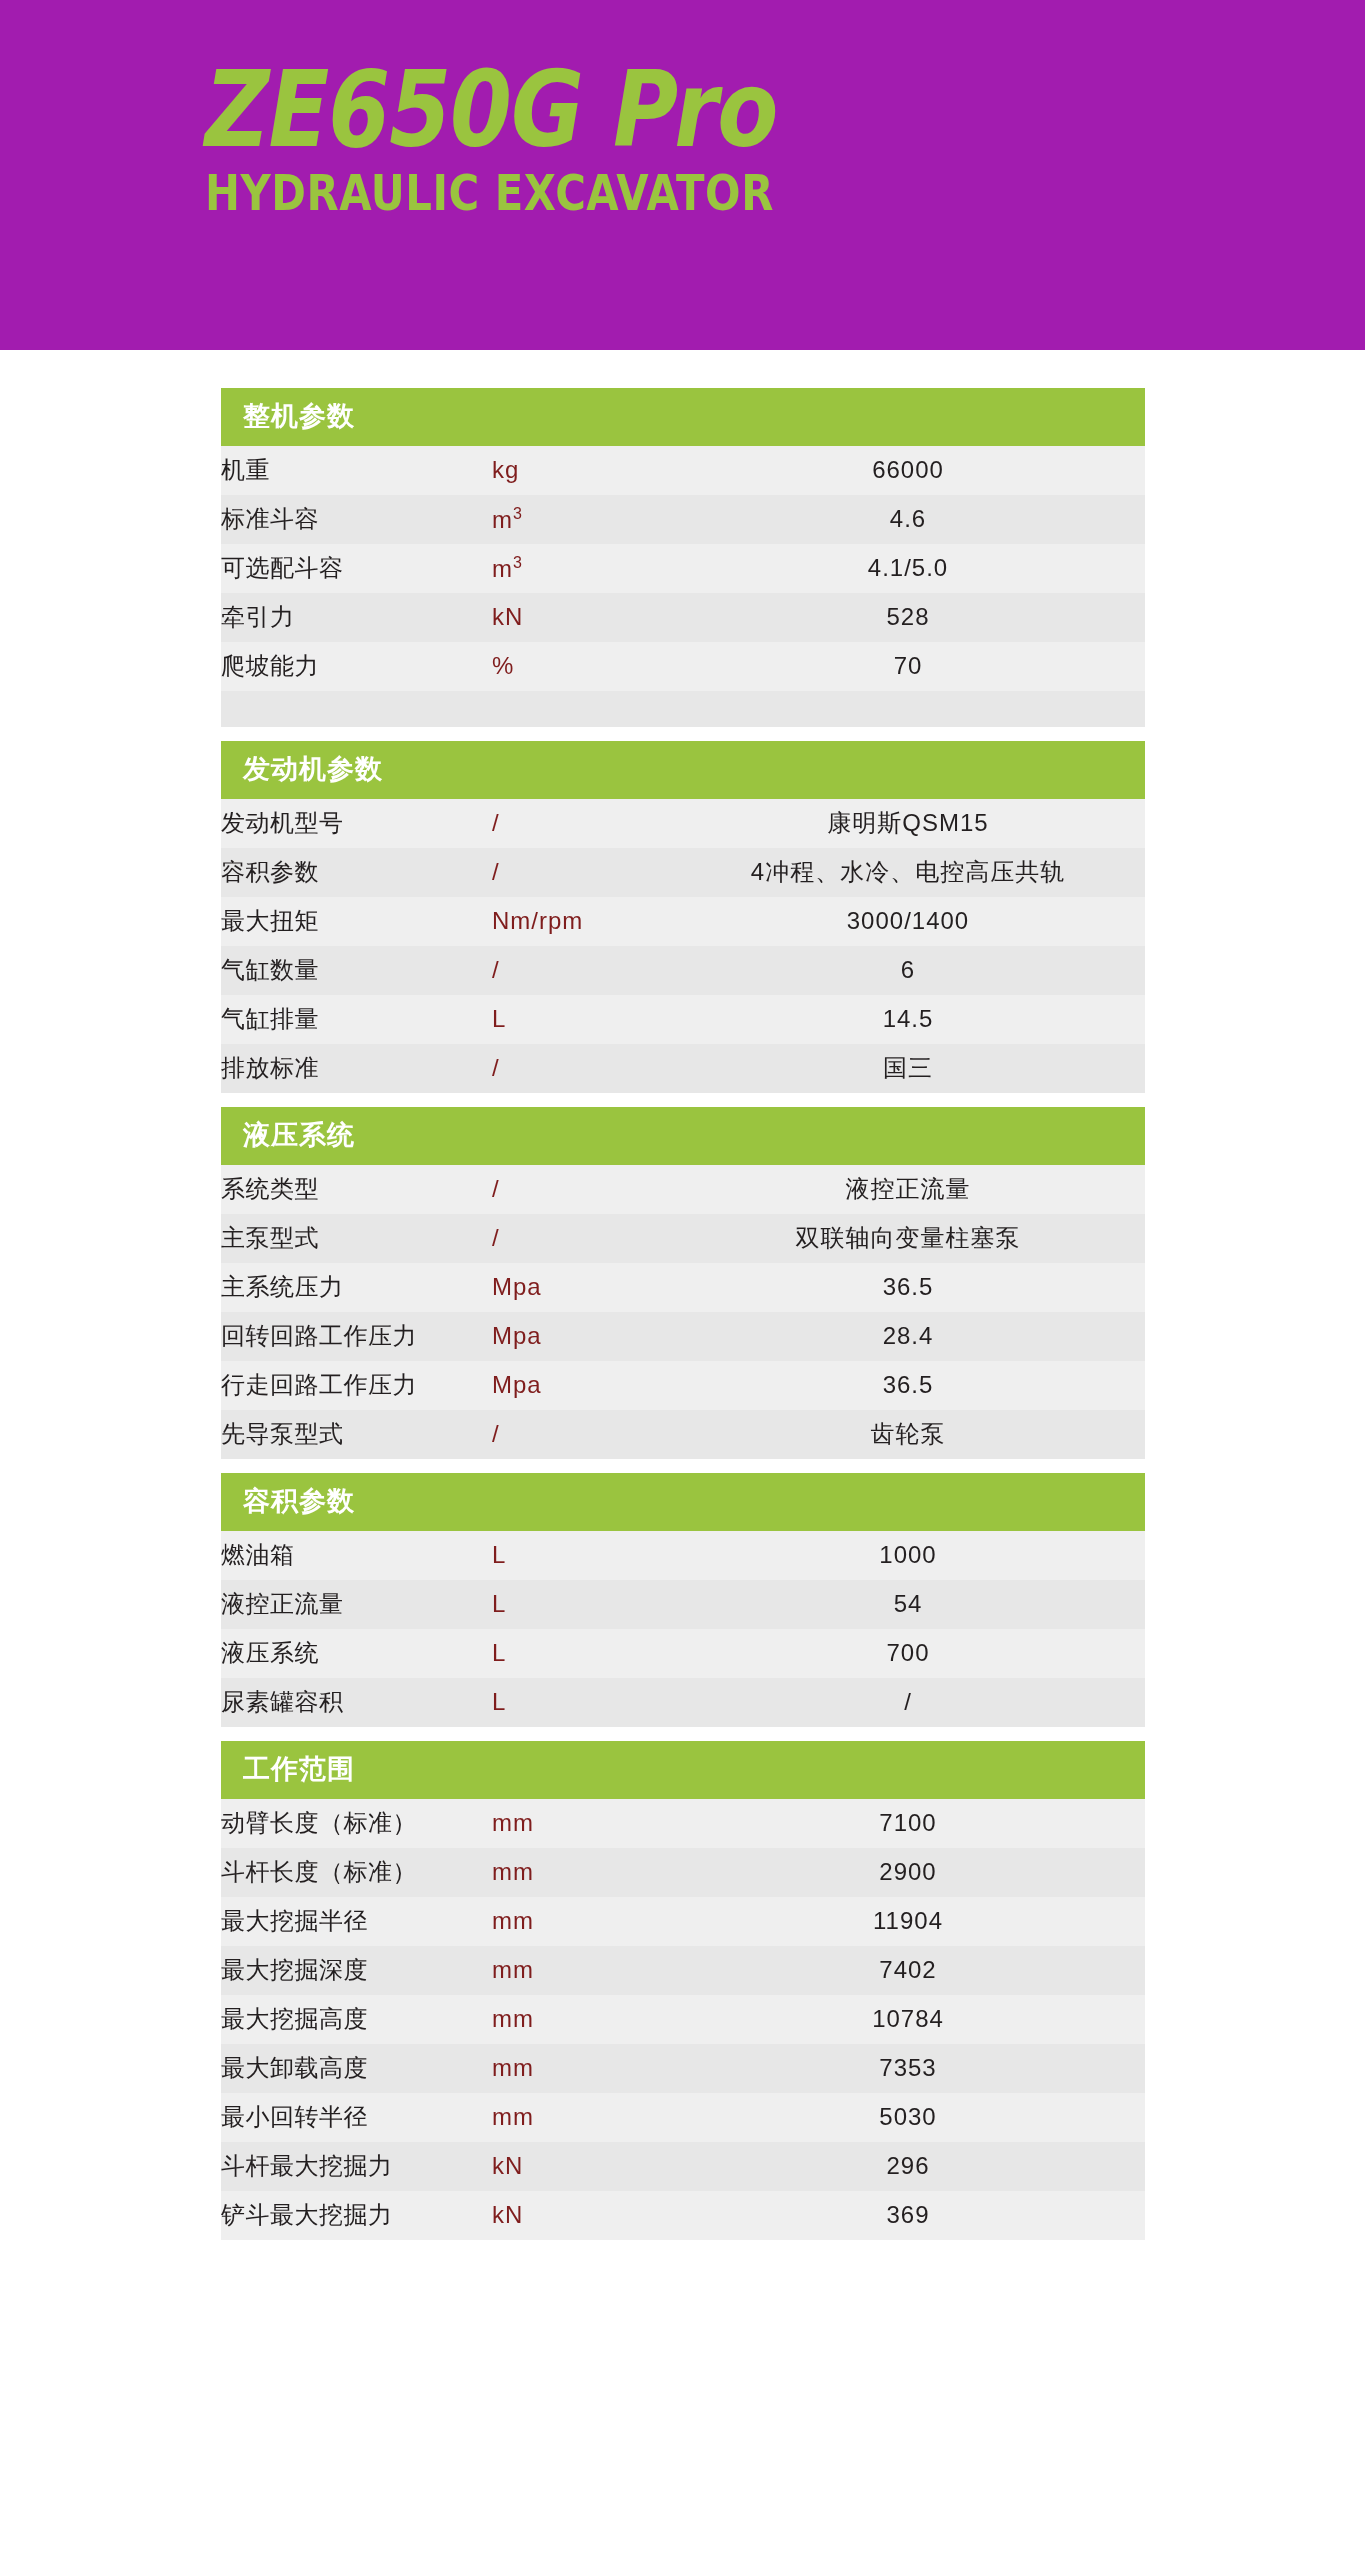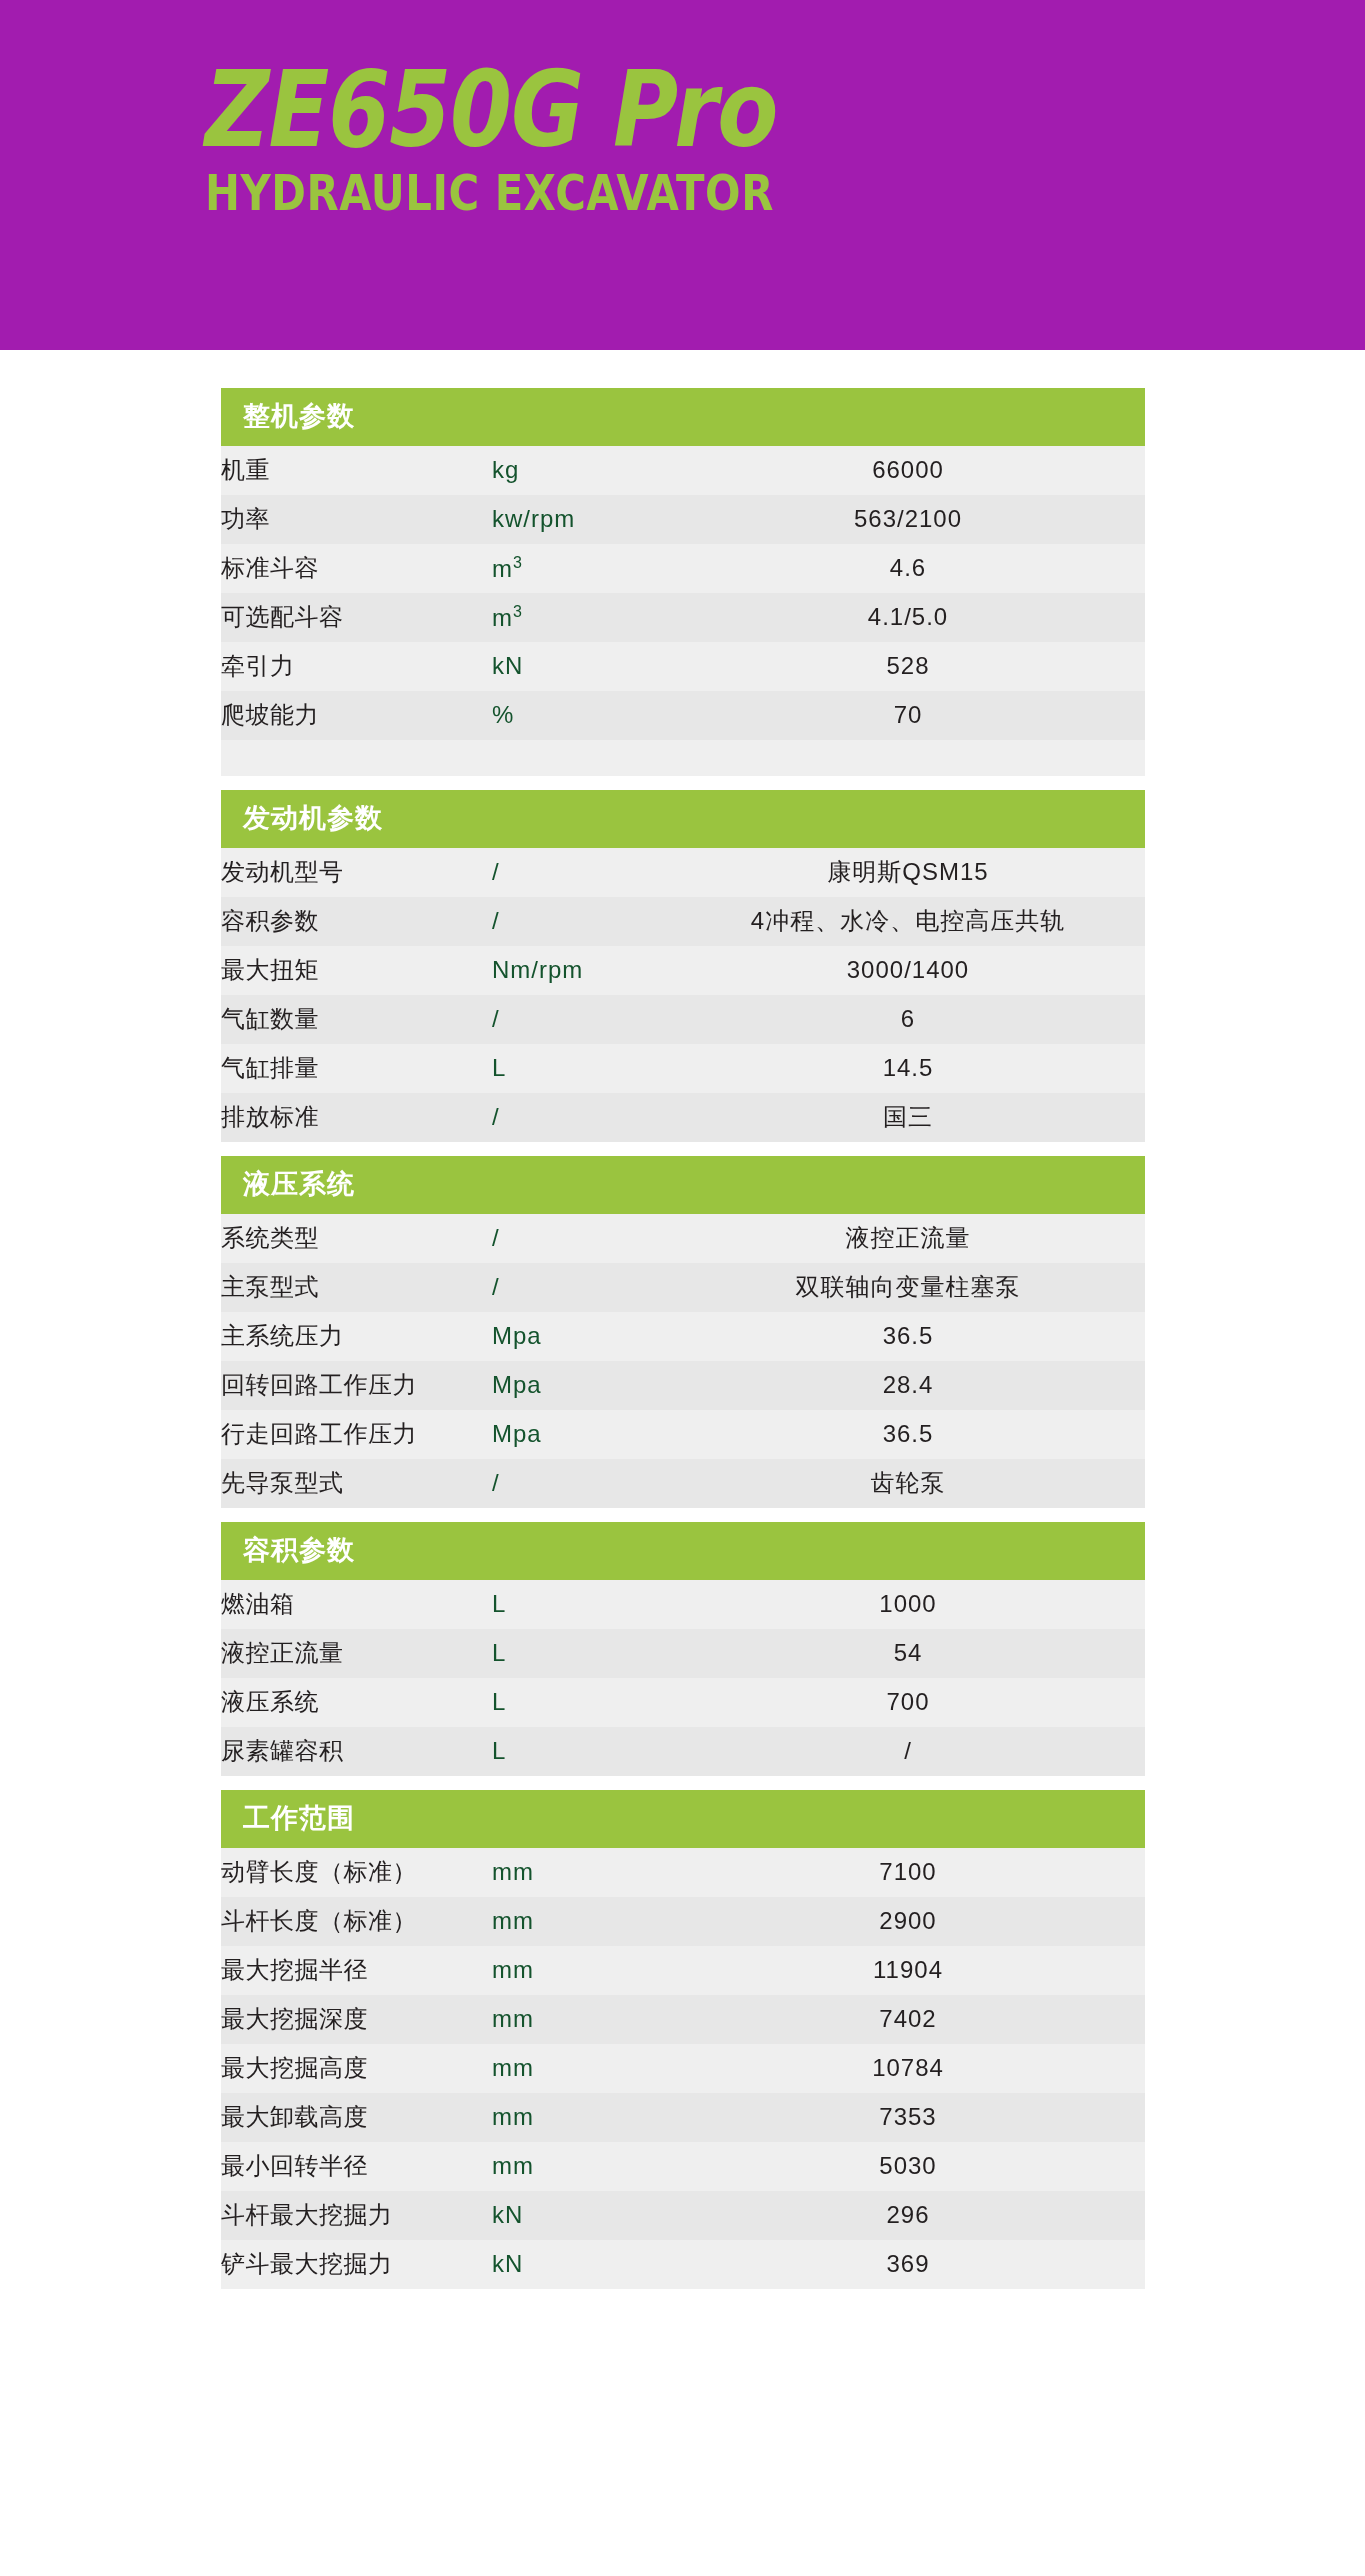--- a/index.html
+++ b/index.html
@@ -79,21 +79,21 @@
     vertical-align: middle;
     white-space: nowrap;
   }
   td.c-label {
     width: 271px;
     padding-left: 22px;
     letter-spacing: 0.5px;
   }
   td.c-unit {
     width: 179px;
-    color: #14532d;
+    color: #7f1d1d;
     letter-spacing: 1px;
   }
   td.c-value {
     text-align: center;
     padding-right: 24px;
     letter-spacing: 1px;
   }
   tr.spacer td {
     height: 36px;
     padding: 0;
@@ -113,25 +113,20 @@
     <div class="spec-block">
       <div class="block-title">整机参数</div>
       <table class="spec">
         <tbody>
           <tr>
             <td class="c-label">机重</td>
             <td class="c-unit">kg</td>
             <td class="c-value">66000</td>
           </tr>
           <tr>
-            <td class="c-label">功率</td>
-            <td class="c-unit">kw/rpm</td>
-            <td class="c-value">563/2100</td>
-          </tr>
-          <tr>
             <td class="c-label">标准斗容</td>
             <td class="c-unit">m<span class="sup">3</span></td>
             <td class="c-value">4.6</td>
           </tr>
           <tr>
             <td class="c-label">可选配斗容</td>
             <td class="c-unit">m<span class="sup">3</span></td>
             <td class="c-value">4.1/5.0</td>
           </tr>
           <tr>

